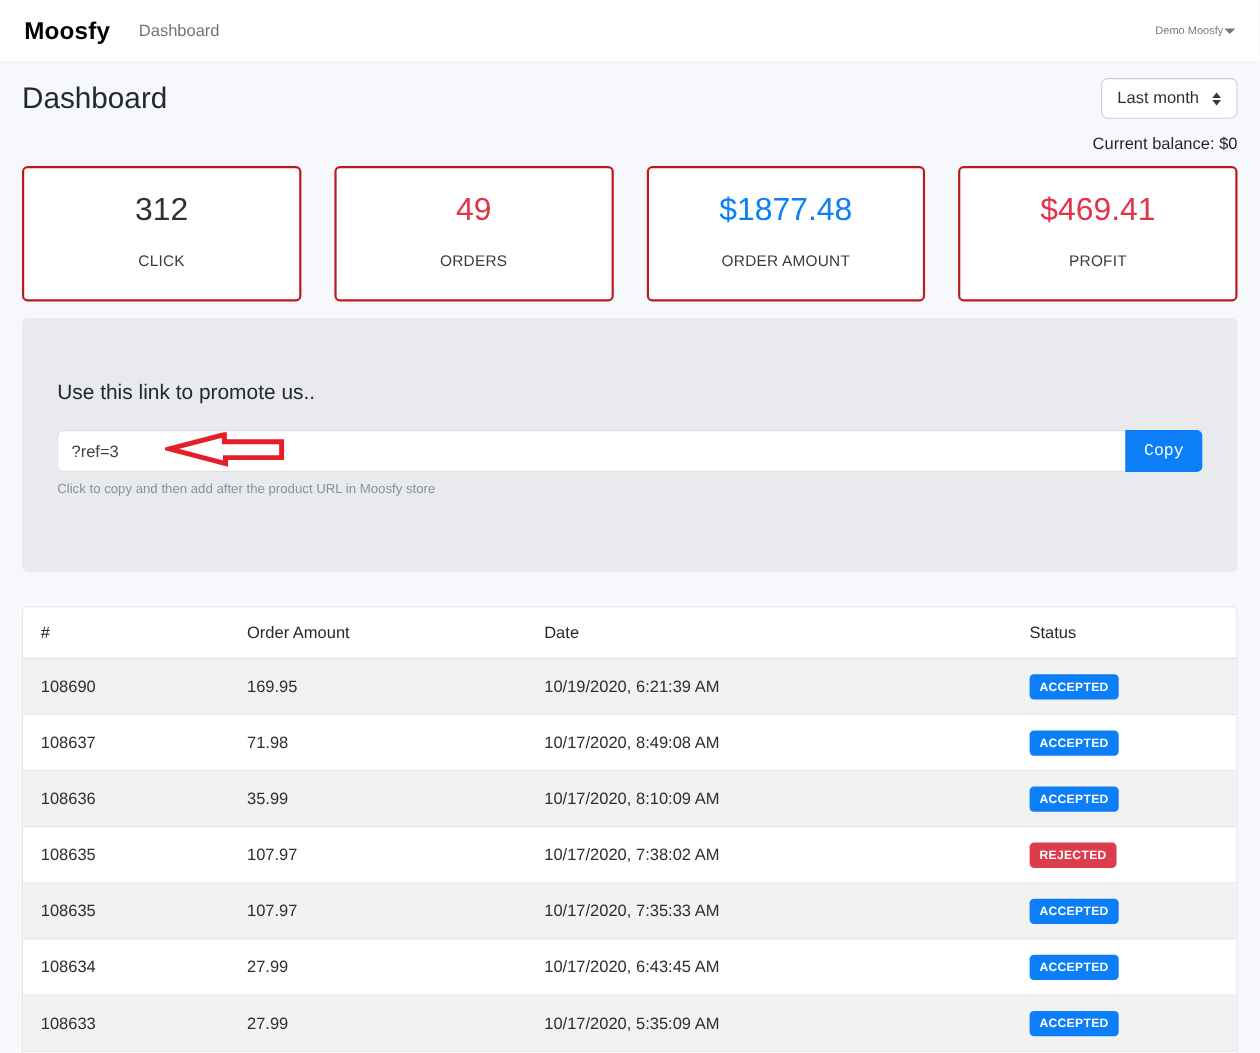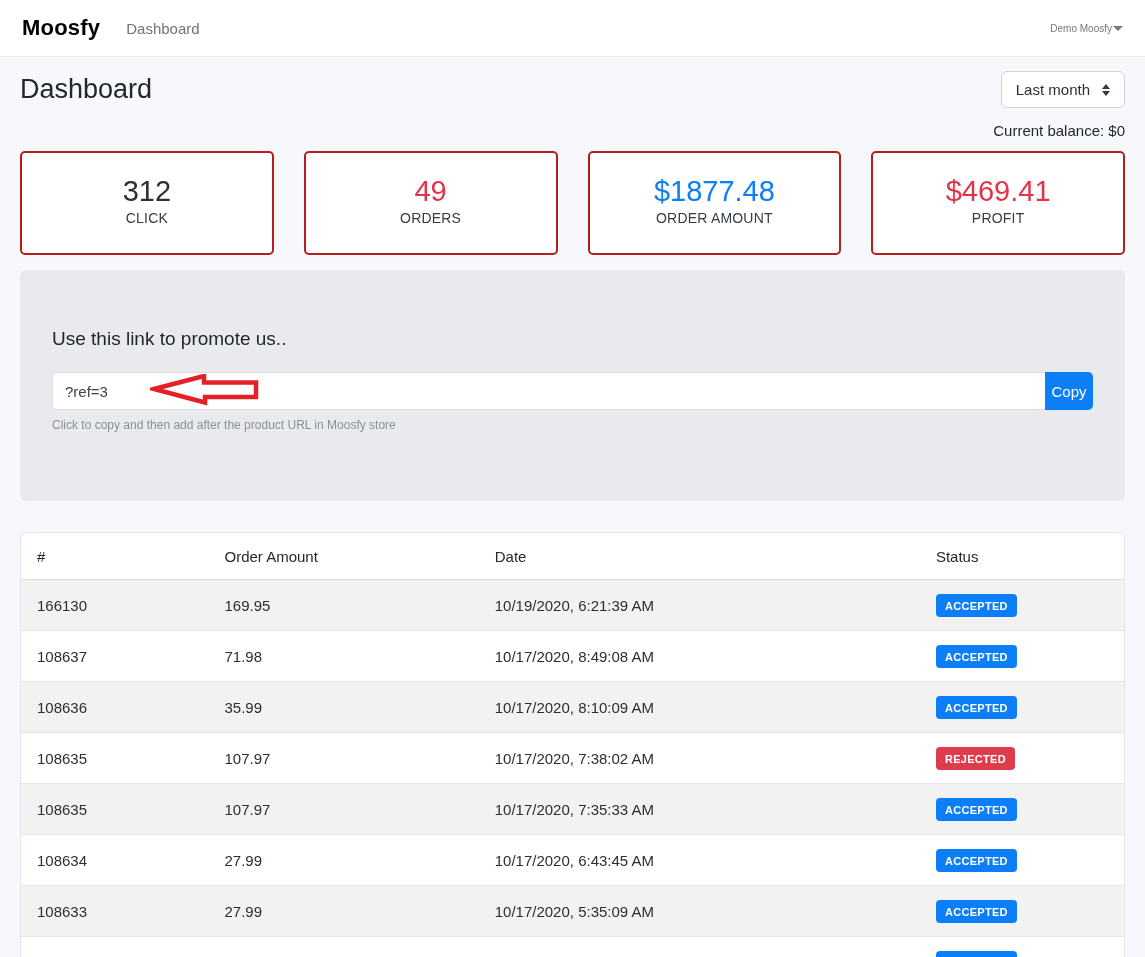--- a/index.html
+++ b/index.html
@@ -76,21 +76,21 @@
   .stats { display: flex; gap: 30px; margin-top: 12px; }
   .stat-card {
     flex: 1;
     background: #fff;
     border: 2px solid #b91c1c;
     border-radius: 5px;
     text-align: center;
     padding: 21px 12px 27px;
   }
   .stat-value { font-size: 29px; line-height: 34px; font-weight: 400; }
-  .stat-label { margin-top: 2px; font-size: 14px; color: #343b41; letter-spacing: .2px; }
+  .stat-label { margin-top: 21px; font-size: 14px; color: #343b41; letter-spacing: .2px; }
 
   
   .promo-panel {
     margin-top: 15px;
     background: #e8eaed;
     border-radius: 6px;
     padding: 58px 32px 69px;
   }
   .promo-heading { font-size: 19px; font-weight: 500; color: #23282d; }
   .promo-input-group {
@@ -106,27 +106,27 @@
     border-right: none;
     border-radius: 5px 0 0 5px;
     background: #fff;
     font-family: "Liberation Sans", sans-serif;
     font-size: 15px;
     color: #3c4349;
     padding: 0 12px;
     outline: none;
   }
   .copy-btn {
-    width: 48px;
+    width: 70px;
     height: 38px;
     border: none;
     border-radius: 0 5px 5px 0;
     background: #0b7ef8;
     color: #fff;
-    font-family: Liberation Sans, sans-serif;
+    font-family: Liberation Mono, monospace;
     font-size: 15px;
     cursor: pointer;
   }
   .arrow-annotation {
     position: absolute;
     left: 98px; top: 2px;
     pointer-events: none;
   }
   .promo-helper { margin-top: 8px; font-size: 12px; color: #8a9199; }
 
@@ -242,21 +242,21 @@
       <thead>
         <tr>
           <th>#</th>
           <th>Order Amount</th>
           <th>Date</th>
           <th>Status</th>
         </tr>
       </thead>
       <tbody>
         <tr>
-          <td>166130</td>
+          <td>108690</td>
           <td>169.95</td>
           <td>10/19/2020, 6:21:39 AM</td>
           <td><span class="badge">ACCEPTED</span></td>
         </tr>
         <tr>
           <td>108637</td>
           <td>71.98</td>
           <td>10/17/2020, 8:49:08 AM</td>
           <td><span class="badge">ACCEPTED</span></td>
         </tr>

